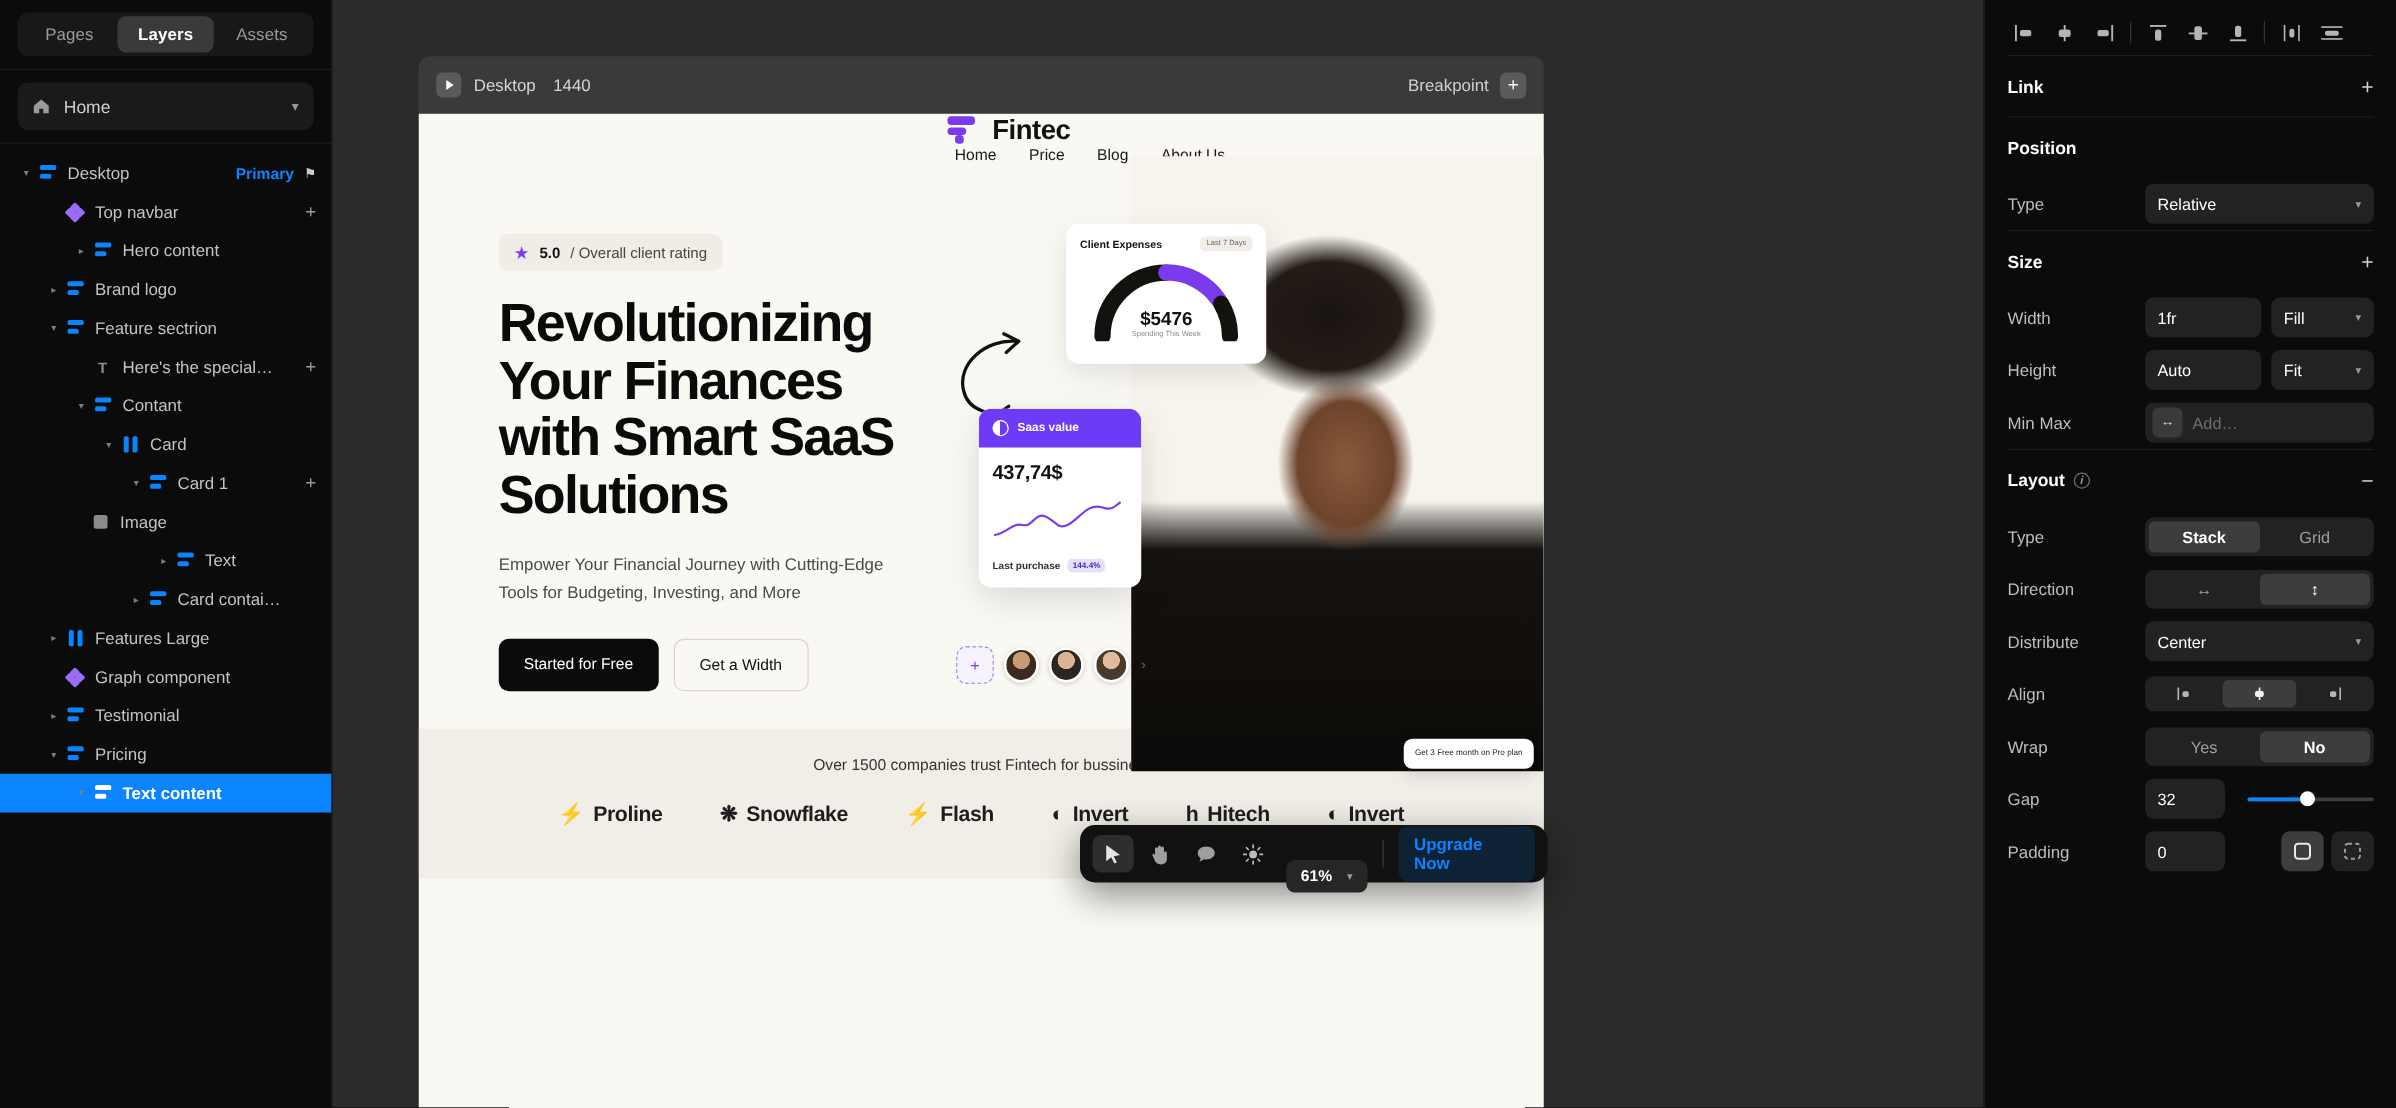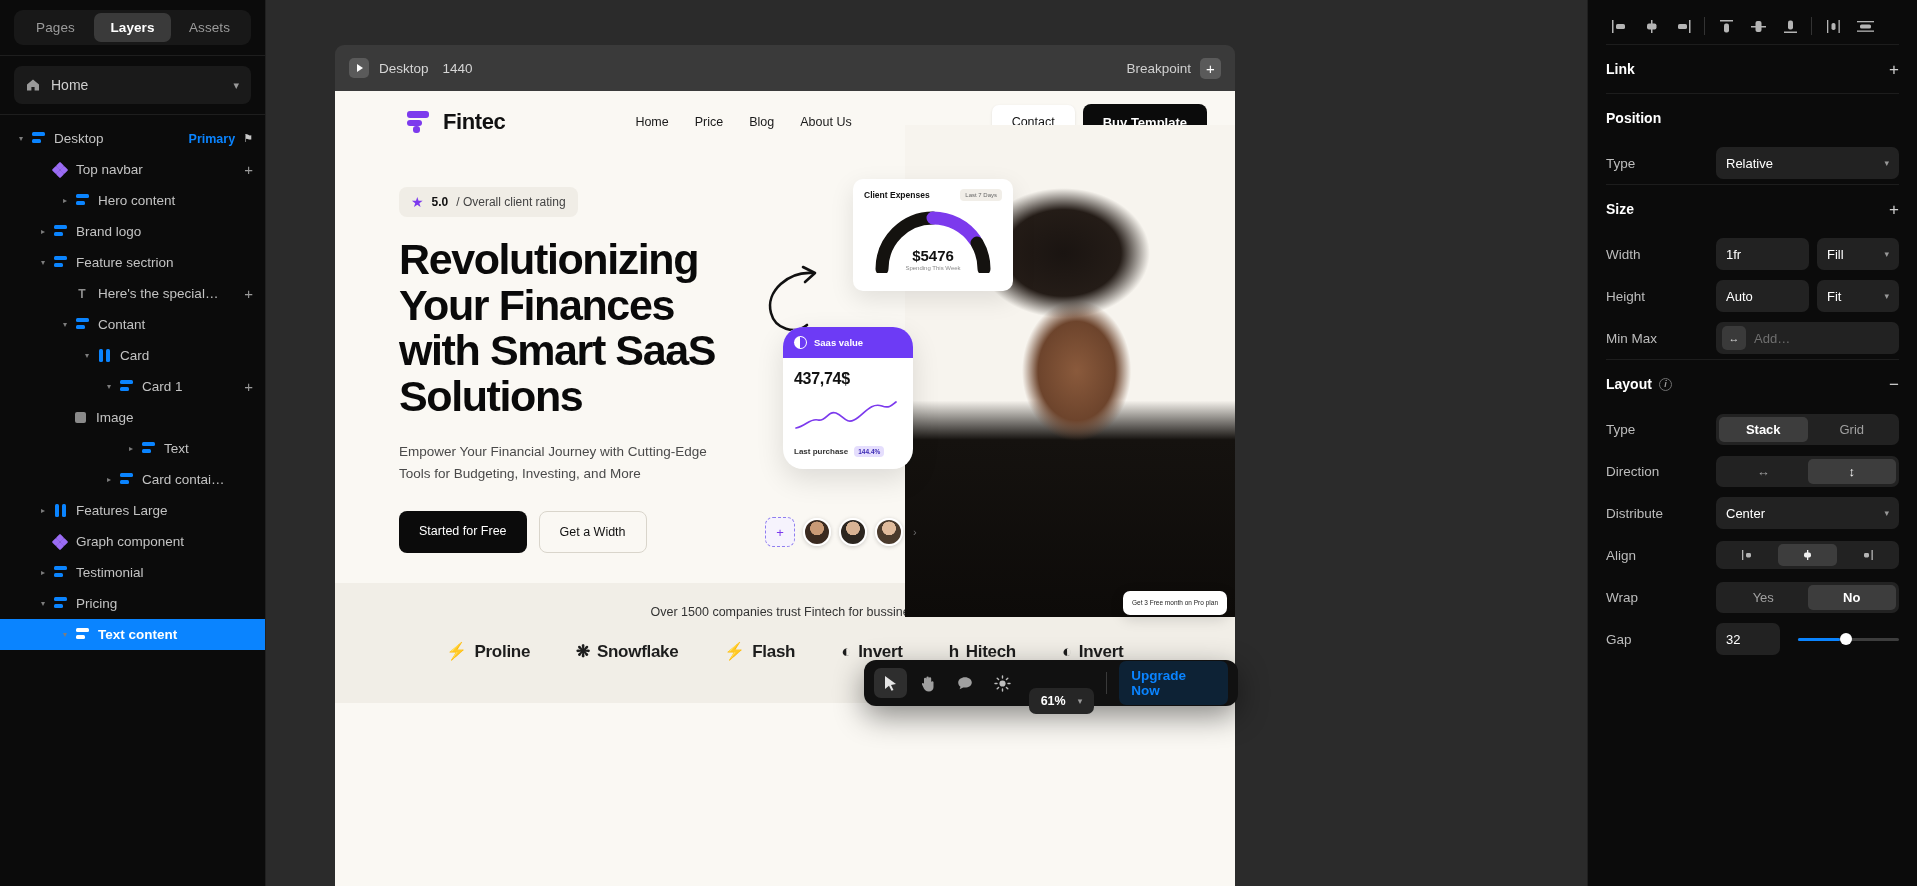--- a/index.html
+++ b/index.html
@@ -97,21 +97,21 @@
   .ab-right { display: flex; align-items: center; gap: 9px; }
   .bp-label { font-size: 13.5px; color: #d0d0d0; }
   .bp-plus {
     width: 21px; height: 21px; border-radius: 5px; background: #5a5a5a;
     color: #fff; font-size: 15px; display:flex; align-items:center; justify-content:center; cursor: pointer;
   }
 
   .artboard { width: 900px; height: 800px; background: #faf8f3; overflow: hidden; position: relative; }
 
   
-  .site-nav { height: 62px; display:flex; align-items:center; padding: 0 28px 0 72px; }
+  .site-nav { height: 62px; display:flex; align-items:center; padding: 0 28px 0 72px; flex-direction: column; }
   .brand { display:flex; align-items:center; gap:10px; }
   .brand-mark { width: 26px; height: 22px; position: relative; }
   .brand-mark i { position:absolute; background:#7c3aed; border-radius:3px; display:block;}
   .brand-mark i:nth-child(1){ left:0; top:0; width:22px; height:7px; }
   .brand-mark i:nth-child(2){ left:0; top:9px; width:15px; height:6px; }
   .brand-mark i:nth-child(3){ left:6px; top:15px; width:7px; height:7px; }
   .brand-name { font-size: 22px; font-weight: bold; color: #111; letter-spacing: -.4px; }
   .nav-links { display:flex; gap: 26px; margin-left: 130px; }
   .nav-link { font-size: 12.5px; color: #1a1a1a; cursor: pointer; }
   .nav-actions { margin-left: auto; display:flex; align-items:center; gap: 8px; }
@@ -161,21 +161,21 @@
   .ce-head { display:flex; align-items:center; justify-content:space-between; }
   .ce-title { font-size: 8.5px; font-weight: bold; color:#111; }
   .ce-tag { font-size: 6px; color:#666; background:#f1eee8; border-radius:4px; padding:3px 5px; }
   .gauge { position: relative; height: 72px; margin-top: 6px; }
   .gauge svg { display:block; margin: 0 auto; }
   .gauge-val { position:absolute; left:0; right:0; top: 40px; text-align:center; font-size: 15px; font-weight:bold; color:#111; }
   .gauge-sub { position:absolute; left:0; right:0; top: 58px; text-align:center; font-size: 6px; color:#8a8a8a; }
 
   .card-saas {
     position: absolute; left: 48px; top: 140px; width: 130px;
-    border-radius: 20px; overflow: hidden; background:#fff;
+    border-radius: 10px; overflow: hidden; background:#fff;
     box-shadow: 0 10px 28px rgba(0,0,0,.12);
   }
   .saas-head { background:#6d3bf5; padding: 9px 11px; display:flex; align-items:center; gap:7px; }
   .saas-ic { width:13px; height:13px; border-radius:50%; background:#fff; position:relative; }
   .saas-ic::after{ content:""; position:absolute; left:6px; top:1px; width:6px; height:11px; background:#6d3bf5; border-radius:0 6px 6px 0;}
   .saas-title { font-size: 9.5px; color:#fff; font-weight:bold; }
   .saas-body { padding: 12px 11px 12px; }
   .saas-amount { font-size: 16px; font-weight:bold; color:#111; letter-spacing:-.3px; }
   .spark { margin: 10px 0 10px; }
   .saas-foot { display:flex; align-items:center; gap:6px; }
@@ -853,14 +853,32 @@
         <div class="field w90">32</div>
         <div class="slider">
           <div class="track">
             <div class="fill"></div>
             <div class="knob"></div>
           </div>
         </div>
       </div>
     </div>
 
+    <div class="row">
+      <div class="row-label">Padding</div>
+      <div class="ctl">
+        <div class="field w90">0</div>
+        <div class="pad-btns" style="margin-left:auto">
+          <div class="pad-btn on">
+            <svg width="16" height="16" viewBox="0 0 16 16">
+                <rect x="2" y="2" width="12" height="12" rx="2.5" fill="none" stroke="#e8e8e8" stroke-width="1.6"></rect>
+              </svg>
+          </div>
+          <div class="pad-btn">
+            <svg width="16" height="16" viewBox="0 0 16 16">
+                <rect x="2" y="2" width="12" height="12" rx="2.5" fill="none" stroke="#9a9a9a" stroke-width="1.6" stroke-dasharray="3.2 2.6"></rect>
+              </svg>
+          </div>
+        </div>
+      </div>
+    </div>
   </div>
 </div>
 
 </body></html>

